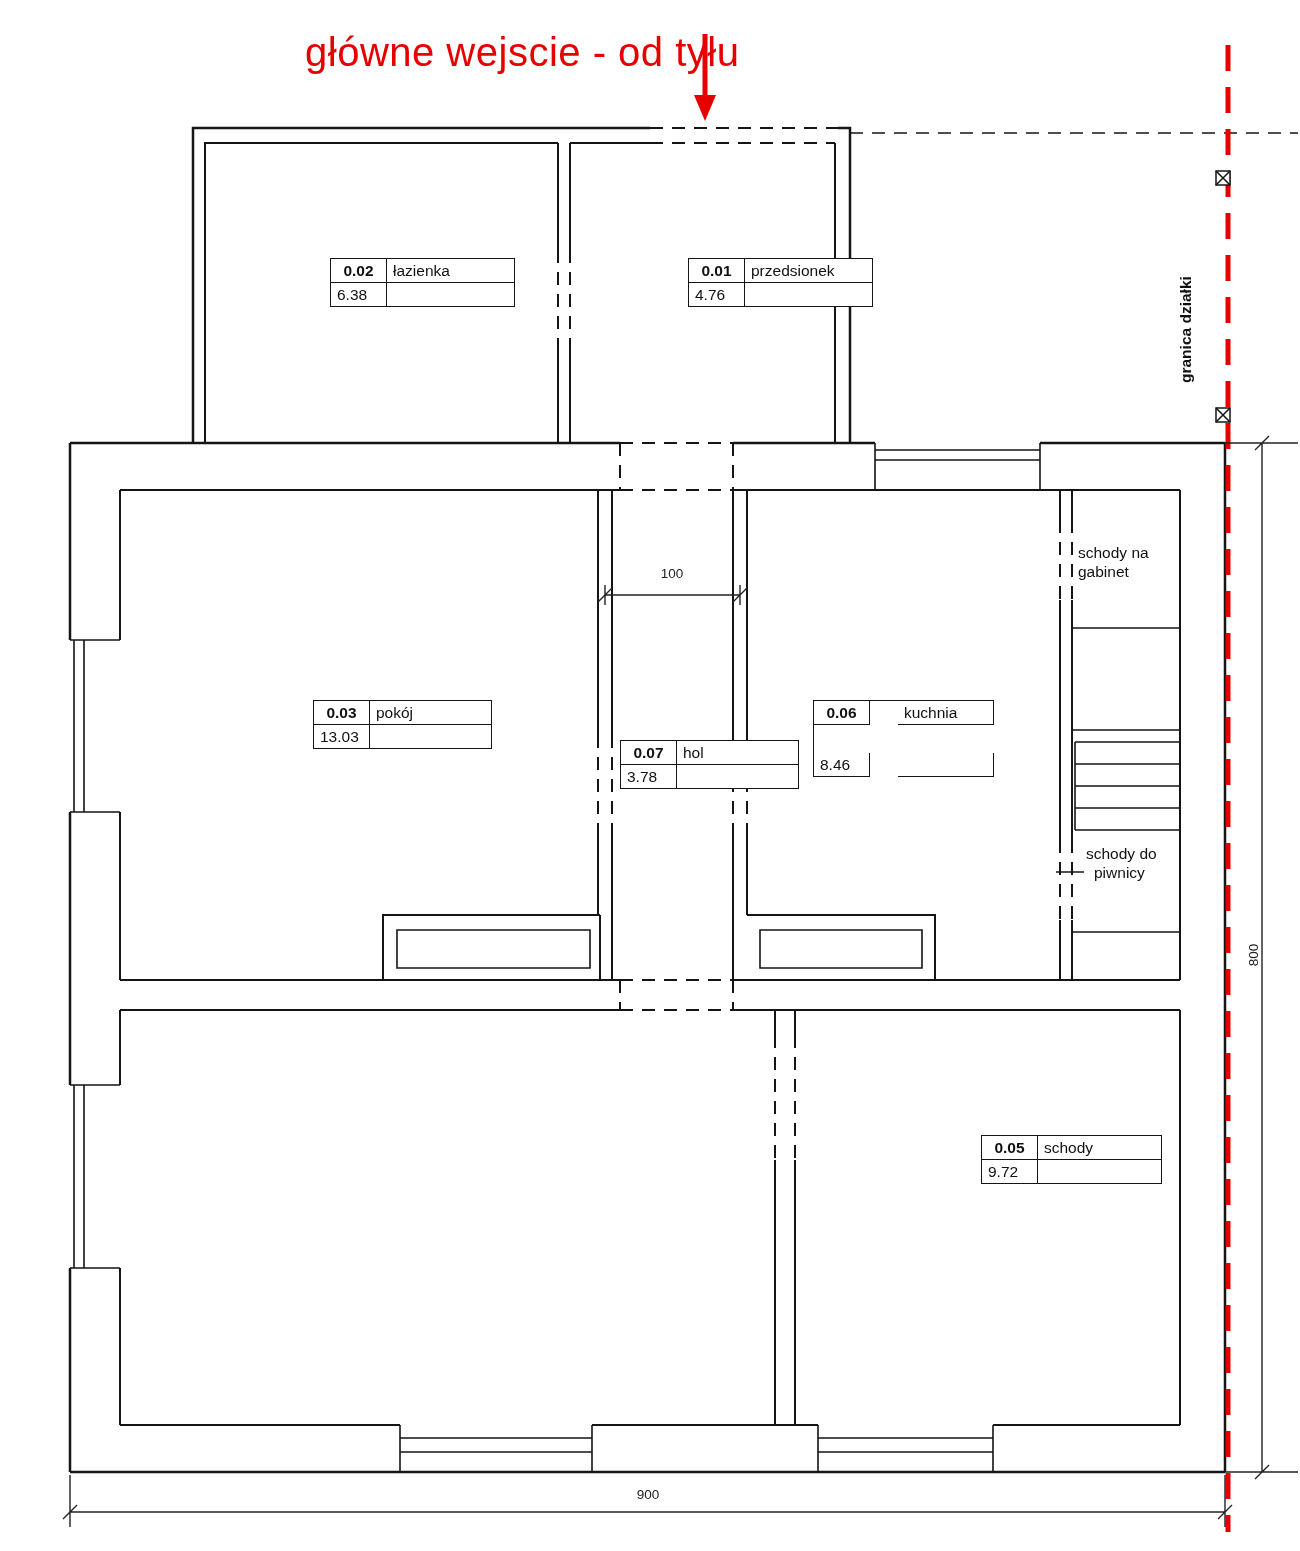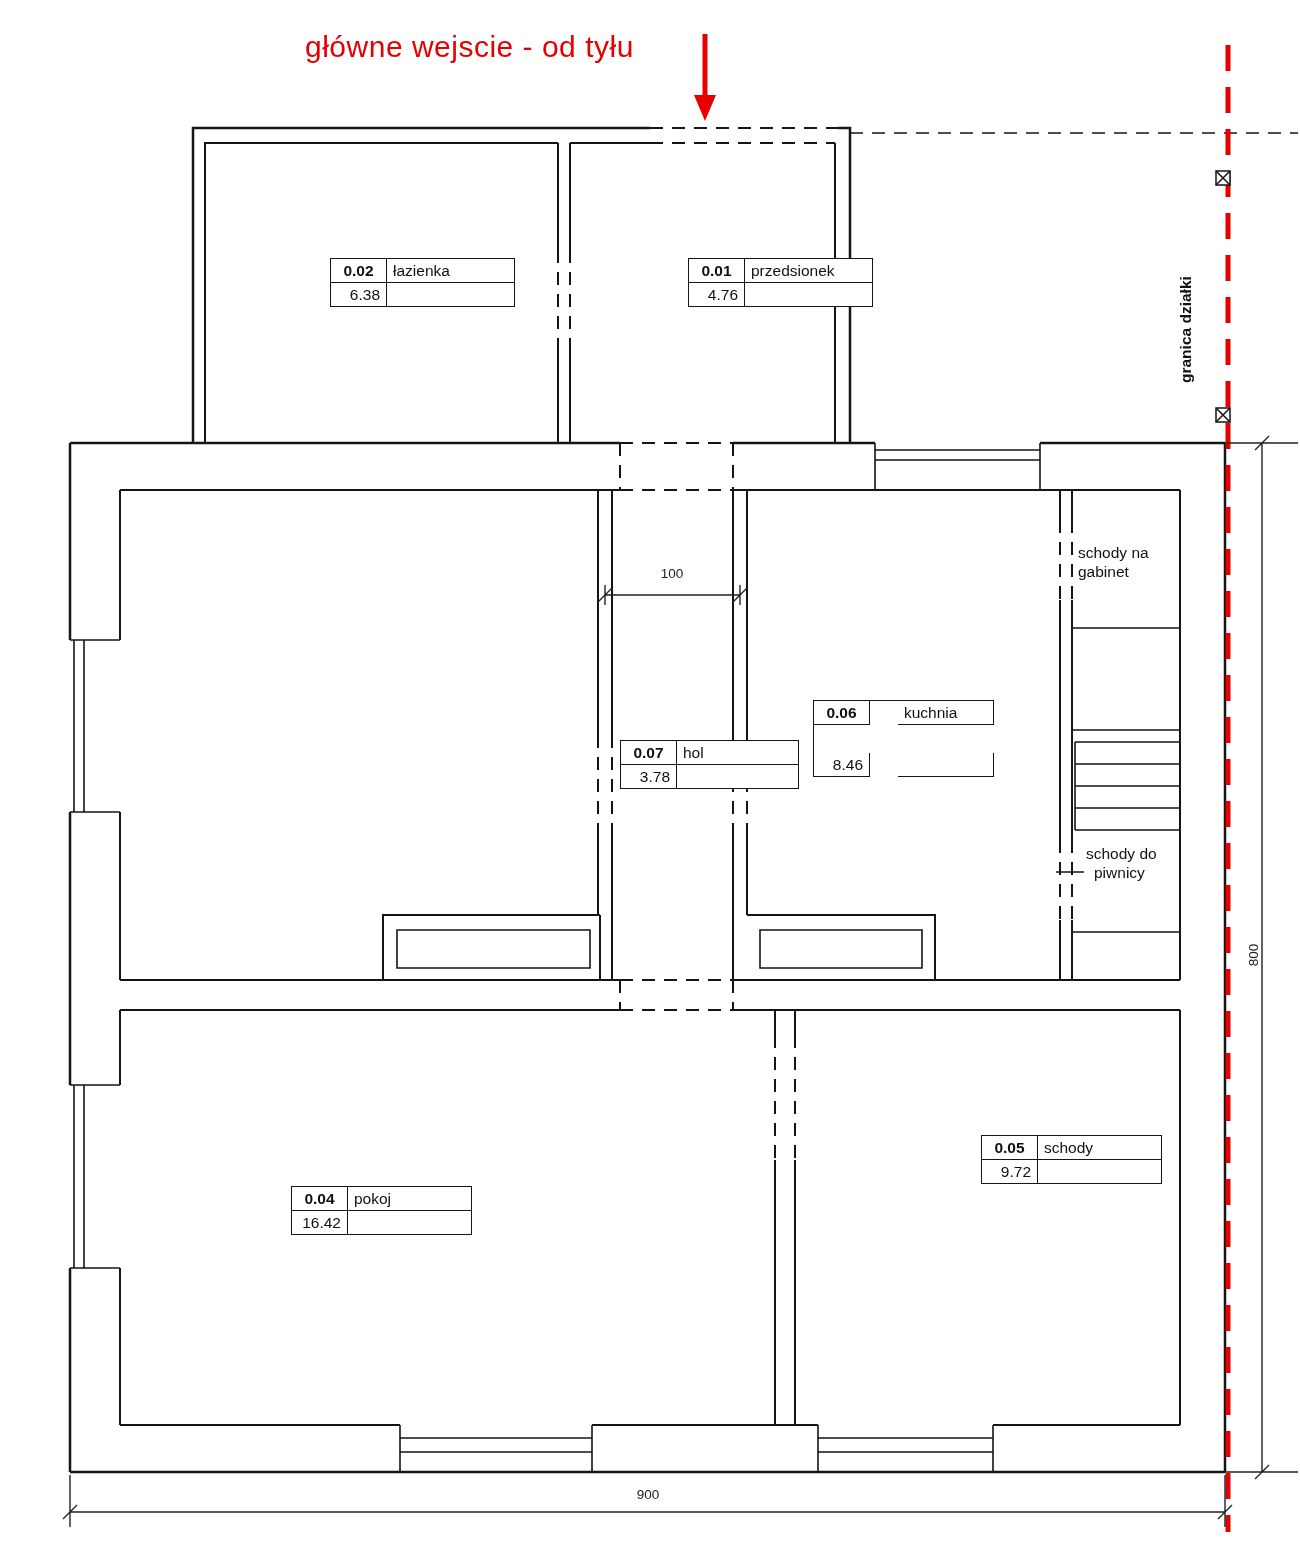--- a/index.html
+++ b/index.html
@@ -2,34 +2,34 @@
 <html style="--accent: #e60000;"><head>
 <meta charset="utf-8">
 <style>
   html,body{margin:0;padding:0;background:#fff;}
   .canvas{
     position:relative;width:1300px;height:1551px;background:#ffffff;
     font-family:"Liberation Sans",sans-serif;overflow:hidden;color:#111;
   }
   .canvas svg{position:absolute;left:0;top:0;}
   .title{
-    position:absolute;left:305px;top:30px;font-size:30px;letter-spacing:.5px;
+    position:absolute;left:305px;top:30px;font-size:40px;letter-spacing:.5px;
     color:var(--accent,#e60000);white-space:nowrap;text-align:center;
   }
   .room-label{
     position:absolute;display:grid;grid-template-columns:56px 1fr;
     font-size:15.5px;line-height:21px;background:#fff;
     border-top:1.6px solid #151515;border-left:1.6px solid #151515;margin-left:8px;
   }
   .rl-cell{
     border-right:1.6px solid #151515;border-bottom:1.6px solid #151515;
     padding:1px 6px;background:#fff;white-space:nowrap;
   }
   .rl-id{font-weight:bold;text-align:center;padding:1px 2px;}
-  .rl-area{text-align:right;}
+  .rl-area{text-align:left;}
   .note{position:absolute;font-size:15.5px;line-height:19px;color:#111;white-space:nowrap;}
   .vert{transform:rotate(-90deg);transform-origin:0 0;}
   .dim{position:absolute;font-size:13.5px;color:#222;text-align:center;white-space:nowrap;}
   .accent-stroke{stroke:var(--accent,#e60000);}
   .accent-fill{fill:var(--accent,#e60000);}
 </style>
 </head>
 <body>
 
 <div class="canvas">
@@ -156,41 +156,41 @@
     <div class="rl-cell"></div>
   </div>
 
   <div class="room-label" style="left:322px;top:258px;width:184px;">
     <div class="rl-cell rl-id">0.02</div>
     <div class="rl-cell rl-name">łazienka</div>
     <div class="rl-cell rl-area">6.38</div>
     <div class="rl-cell"></div>
   </div>
 
+  <div class="room-label" style="left:305px;top:700px;width:178px;">
+    <div class="rl-cell rl-id">0.03</div>
+    <div class="rl-cell rl-name">pokój</div>
+    <div class="rl-cell rl-area">13.03</div>
+    <div class="rl-cell"></div>
+  </div>
 
   <div class="room-label" style="left:805px;top:700px;width:180px;gap:28px;">
     <div class="rl-cell rl-id">0.06</div>
     <div class="rl-cell rl-name">kuchnia</div>
     <div class="rl-cell rl-area">8.46</div>
     <div class="rl-cell"></div>
   </div>
 
   <div class="room-label" style="left:612px;top:740px;width:178px;">
     <div class="rl-cell rl-id">0.07</div>
     <div class="rl-cell rl-name">hol</div>
     <div class="rl-cell rl-area">3.78</div>
     <div class="rl-cell"></div>
   </div>
 
-  <div class="room-label" style="left:283px;top:1186px;width:180px;">
-    <div class="rl-cell rl-id">0.04</div>
-    <div class="rl-cell rl-name">pokoj</div>
-    <div class="rl-cell rl-area">16.42</div>
-    <div class="rl-cell"></div>
-  </div>
 
   <div class="room-label" style="left:973px;top:1135px;width:180px;">
     <div class="rl-cell rl-id">0.05</div>
     <div class="rl-cell rl-name">schody</div>
     <div class="rl-cell rl-area">9.72</div>
     <div class="rl-cell"></div>
   </div>
 
   <div class="note" style="left:1078px;top:543px;">
     <div>schody na</div>

